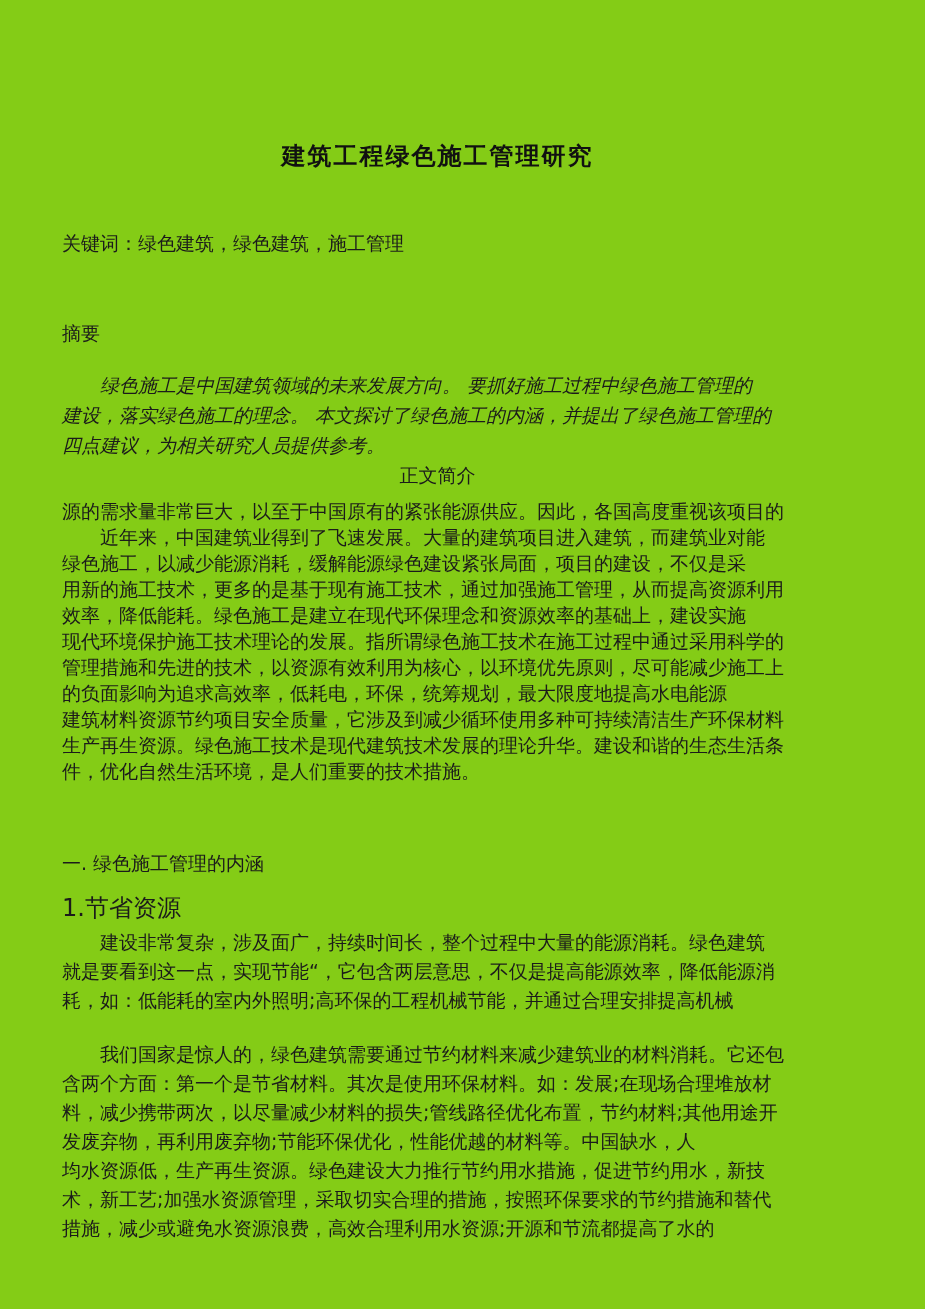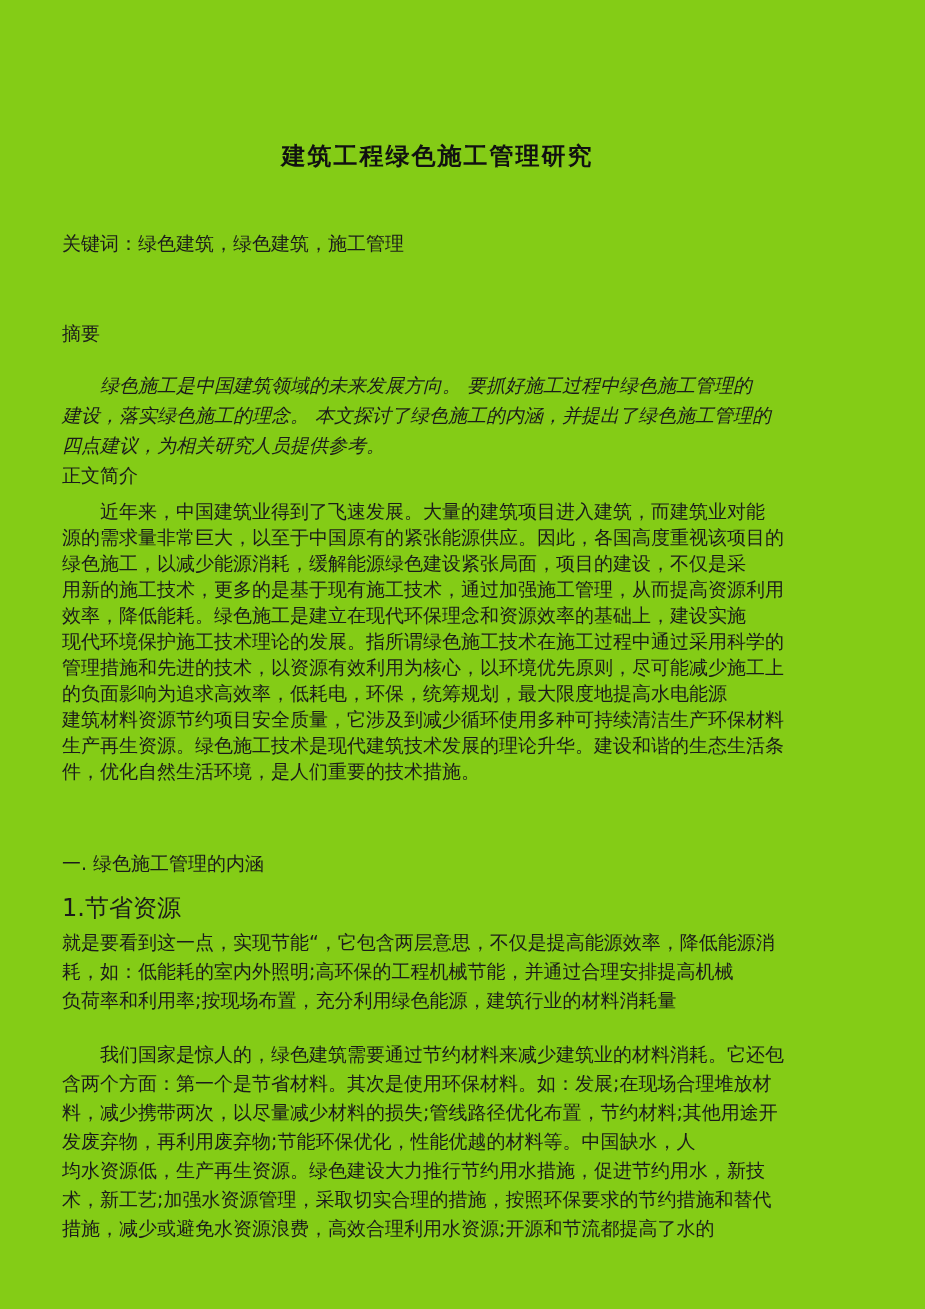--- a/index.html
+++ b/index.html
@@ -40,20 +40,21 @@
     margin-top: 22px;
     font-style: italic;
   }
   .abstract-para .line {
     font-size: 19px;
     line-height: 30px;
   }
   .intro-heading {
     font-size: 19px;
     line-height: 30px;
+    text-align: center;
   }
   .intro-para {
     margin-top: 8px;
   }
   .intro-para .line {
     font-size: 19px;
     line-height: 26px;
   }
   .sec-heading {
     margin-top: 64px;
@@ -99,41 +100,41 @@
 
   <div class="abstract-para">
     <div class="line ind">绿色施工是中国建筑领域的未来发展方向。 要抓好施工过程中绿色施工管理的</div>
     <div class="line">建设，落实绿色施工的理念。 本文探讨了绿色施工的内涵，并提出了绿色施工管理的</div>
     <div class="line">四点建议，为相关研究人员提供参考。</div>
   </div>
 
   <div class="intro-heading">正文简介</div>
 
   <div class="intro-para">
+    <div class="line">源的需求量非常巨大，以至于中国原有的紧张能源供应。因此，各国高度重视该项目的</div>
     <div class="line ind">近年来，中国建筑业得到了飞速发展。大量的建筑项目进入建筑，而建筑业对能</div>
-    <div class="line">源的需求量非常巨大，以至于中国原有的紧张能源供应。因此，各国高度重视该项目的</div>
     <div class="line">绿色施工，以减少能源消耗，缓解能源绿色建设紧张局面，项目的建设，不仅是采</div>
     <div class="line">用新的施工技术，更多的是基于现有施工技术，通过加强施工管理，从而提高资源利用</div>
     <div class="line">效率，降低能耗。绿色施工是建立在现代环保理念和资源效率的基础上，建设实施</div>
     <div class="line">现代环境保护施工技术理论的发展。指所谓绿色施工技术在施工过程中通过采用科学的</div>
     <div class="line">管理措施和先进的技术，以资源有效利用为核心，以环境优先原则，尽可能减少施工上</div>
     <div class="line">的负面影响为追求高效率，低耗电，环保，统筹规划，最大限度地提高水电能源</div>
     <div class="line">建筑材料资源节约项目安全质量，它涉及到减少循环使用多种可持续清洁生产环保材料</div>
     <div class="line">生产再生资源。绿色施工技术是现代建筑技术发展的理论升华。建设和谐的生态生活条</div>
     <div class="line">件，优化自然生活环境，是人们重要的技术措施。</div>
   </div>
 
   <div class="sec-heading">一. 绿色施工管理的内涵</div>
 
   <div class="sub-heading">1.节省资源</div>
 
   <div class="body-para1">
+    <div class="line ind">建设非常复杂，涉及面广，持续时间长，整个过程中大量的能源消耗。绿色建筑</div>
     <div class="line">就是要看到这一点，实现节能“，它包含两层意思，不仅是提高能源效率，降低能源消</div>
     <div class="line">耗，如：低能耗的室内外照明;高环保的工程机械节能，并通过合理安排提高机械</div>
-    <div class="line">负荷率和利用率;按现场布置，充分利用绿色能源，建筑行业的材料消耗量</div>
   </div>
 
   <div class="body-para2">
     <div class="line ind">我们国家是惊人的，绿色建筑需要通过节约材料来减少建筑业的材料消耗。它还包</div>
     <div class="line">含两个方面：第一个是节省材料。其次是使用环保材料。如：发展;在现场合理堆放材</div>
     <div class="line">料，减少携带两次，以尽量减少材料的损失;管线路径优化布置，节约材料;其他用途开</div>
     <div class="line">发废弃物，再利用废弃物;节能环保优化，性能优越的材料等。中国缺水，人</div>
     <div class="line">均水资源低，生产再生资源。绿色建设大力推行节约用水措施，促进节约用水，新技</div>
     <div class="line">术，新工艺;加强水资源管理，采取切实合理的措施，按照环保要求的节约措施和替代</div>
     <div class="line">措施，减少或避免水资源浪费，高效合理利用水资源;开源和节流都提高了水的</div>

